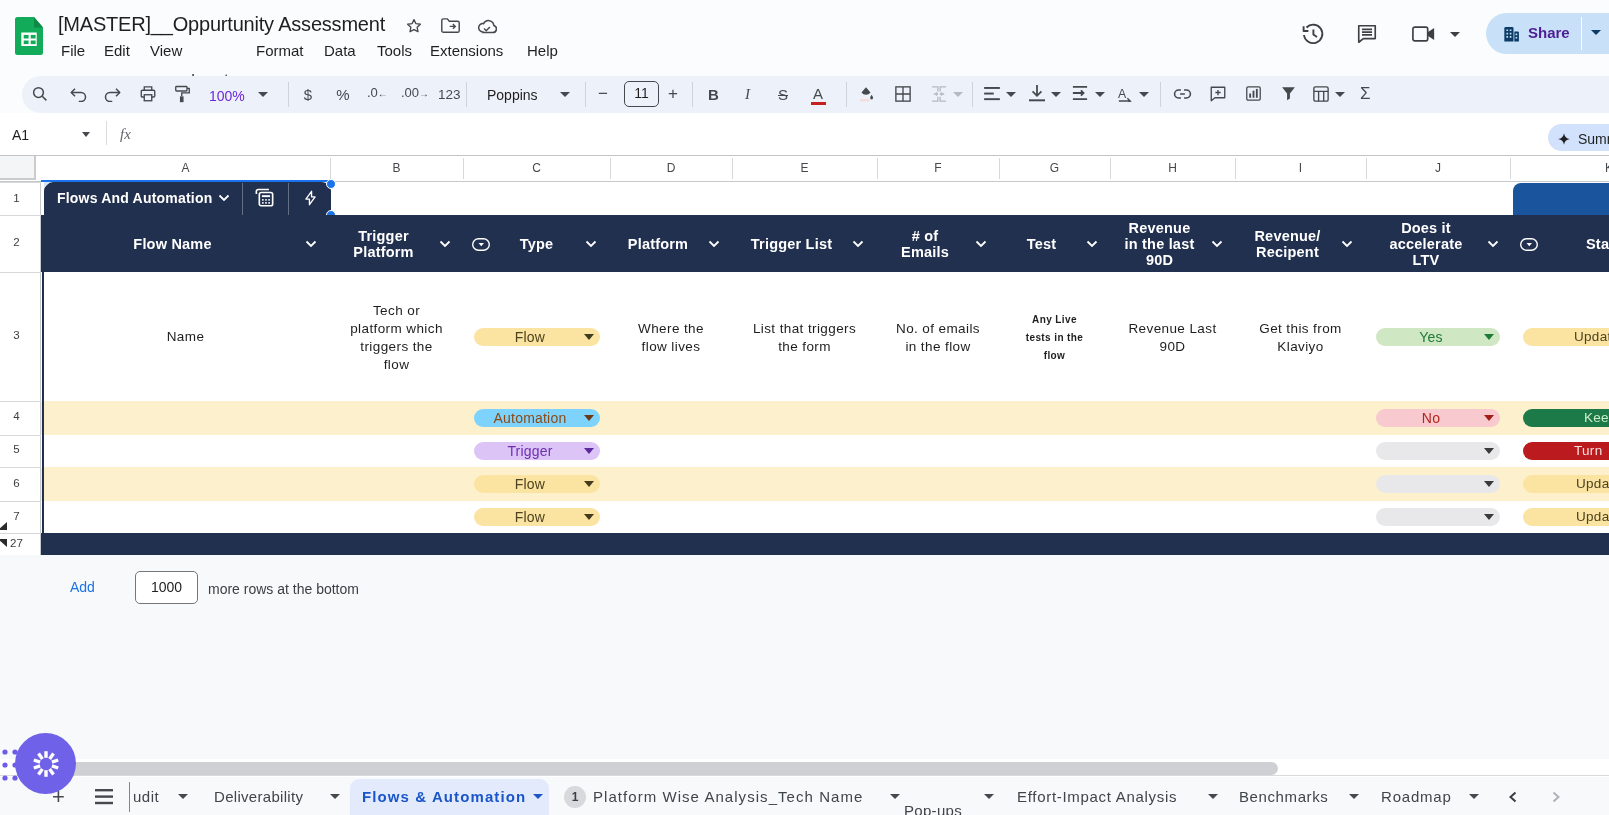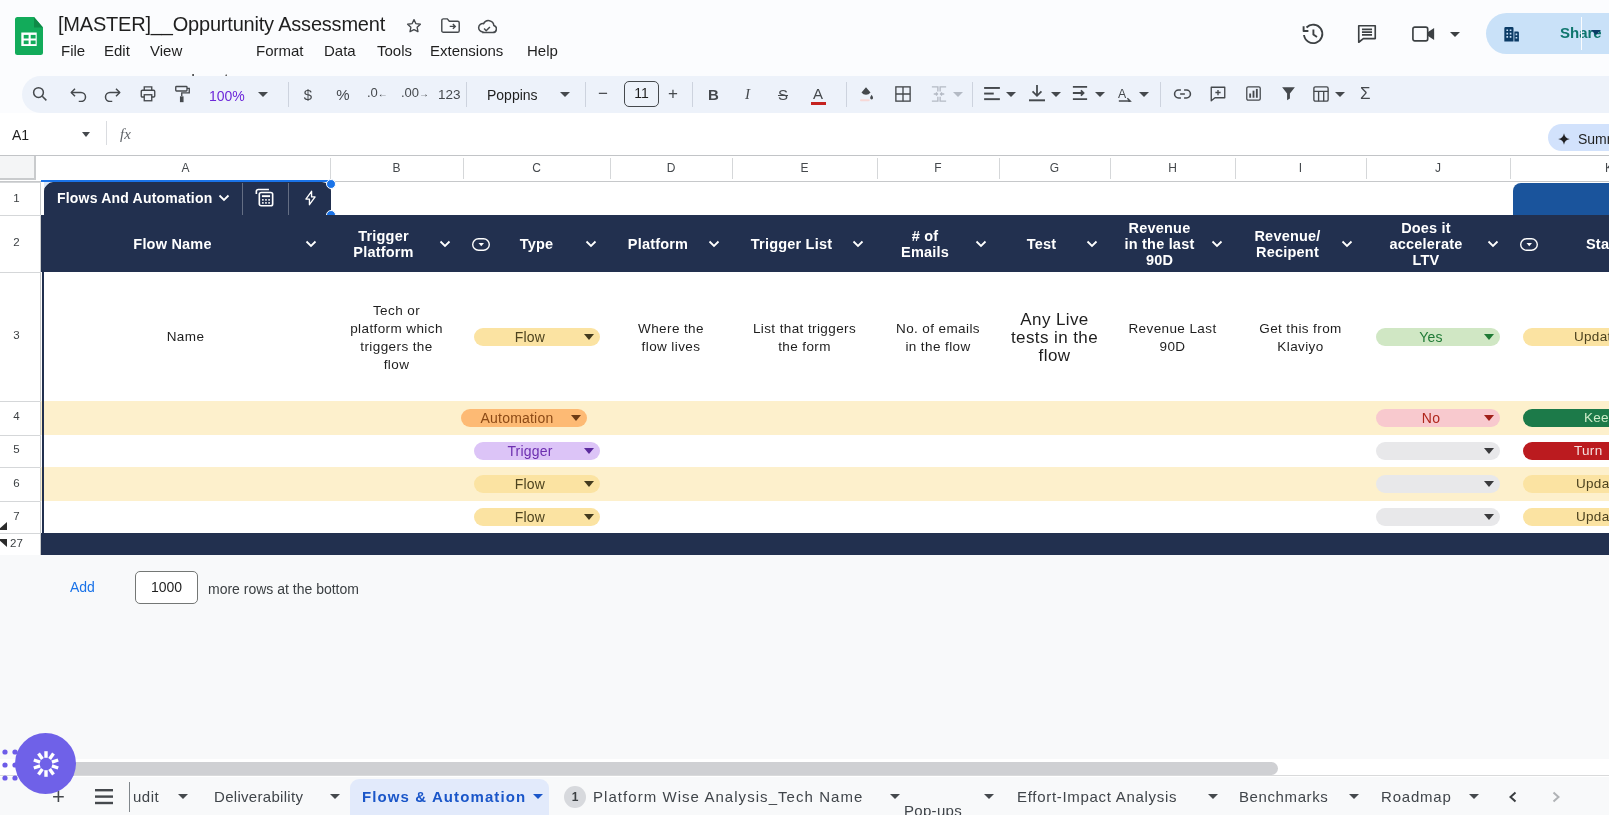--- a/index.html
+++ b/index.html
@@ -73,21 +73,21 @@
     <path d="M3 1.5 h12 a2 2 0 0 1 2 2 v11 a2 2 0 0 1 -2 2 H3 a2 2 0 0 1 -2-2 v-11 a2 2 0 0 1 2-2 Z"></path>
     <path d="M17 7 l7-4.5 v13 L17 11" fill="#3c4043" stroke="none"></path>
   </svg>
 <div class="abs dtri" style="left:1450px;top:32px;border-top-color:#3c4043;"></div>
 
 <div class="abs" style="left:1486px;top:13px;width:140px;height:41px;border-radius:21px 0 0 21px;background:#c9e1f8;"></div>
 <svg class="abs" style="left:1501px;top:24px" width="20" height="20" viewBox="0 0 24 24" fill="#0b3b66">
     <path d="M4 21 V5 a1.5 1.5 0 0 1 1.5-1.5 h8 A1.5 1.5 0 0 1 15 5 v16 Z M6.5 6.5h2v2h-2Z M10.5 6.5h2v2h-2Z M6.5 10.5h2v2h-2Z M10.5 10.5h2v2h-2Z M6.5 14.5h2v2h-2Z M10.5 14.5h2v2h-2Z" fill-rule="evenodd"></path>
     <path d="M16 9 h4 a1.5 1.5 0 0 1 1.5 1.5 V21 H16 Z M17.5 11.5h2v2h-2Z M17.5 15.5h2v2h-2Z" fill-rule="evenodd"></path>
   </svg>
-<div class="abs" style="left:1528px;top:24px;font-size:15px;font-weight:bold;color:#0f766e;margin-left:32px;">Share</div>
+<div class="abs" style="left:1528px;top:24px;font-size:15px;font-weight:bold;color:#4c1d95;">Share</div>
 <div class="abs" style="left:1581px;top:17px;width:1px;height:33px;background:#fbfcfe;"></div>
 <div class="abs dtri" style="left:1591px;top:30px;border-top-color:#0b3b66;"></div>
 
 <div class="abs" style="left:22px;top:76px;width:1587px;height:37px;border-radius:19px 0 0 19px;background:#edf2fa;"></div>
 <svg class="abs" style="left:31px;top:85px" width="18" height="18" viewBox="0 0 24 24" fill="none" stroke="#45494d" stroke-width="2">
     <circle cx="10" cy="10" r="6.5"></circle>
     <path d="M15 15 l5.5 5.5"></path>
   </svg>
 <svg class="abs" style="left:69px;top:86px" width="18" height="16" viewBox="0 0 24 20" fill="none" stroke="#45494d" stroke-width="2">
     <path d="M3 8 h13 a6 6 0 0 1 0 12 h-3" fill="none"></path>
@@ -351,28 +351,28 @@
 <div class="abs" style="left:41px;top:501px;width:1568px;height:32px;background:#fff;"></div>
 
 <div class="abs navy" style="left:41px;top:533px;width:1568px;height:22px;"></div>
 
 <div id="cells">
     <div class="abs" style="left:41px;top:328px;width:289px;text-align:center;font-size:13.5px;letter-spacing:0.4px;line-height:18px;color:#1e1e1e;">Name</div>
     <div class="abs" style="left:330px;top:302px;width:133px;text-align:center;font-size:13.5px;letter-spacing:0.4px;line-height:18px;color:#1e1e1e;">Tech or<br>platform which<br>triggers the<br>flow</div>
     <div class="abs" style="left:610px;top:320px;width:122px;text-align:center;font-size:13.5px;letter-spacing:0.4px;line-height:18px;color:#1e1e1e;">Where the<br>flow lives</div>
     <div class="abs" style="left:732px;top:320px;width:145px;text-align:center;font-size:13.5px;letter-spacing:0.4px;line-height:18px;color:#1e1e1e;">List that triggers<br>the form</div>
     <div class="abs" style="left:877px;top:320px;width:122px;text-align:center;font-size:13.5px;letter-spacing:0.4px;line-height:18px;color:#1e1e1e;">No. of emails<br>in the flow</div>
-    <div class="abs" style="left:999px;top:311px;width:111px;text-align:center;font-size:17px;letter-spacing:0.4px;line-height:18px;color:#1e1e1e;">Any Live<br>tests in the<br>flow</div>
+    <div class="abs" style="left:999px;top:311px;width:111px;text-align:center;font-size:10px;letter-spacing:0.4px;line-height:18px;color:#1e1e1e;font-weight:bold;">Any Live<br>tests in the<br>flow</div>
     <div class="abs" style="left:1110px;top:320px;width:125px;text-align:center;font-size:13.5px;letter-spacing:0.4px;line-height:18px;color:#1e1e1e;">Revenue Last<br>90D</div>
     <div class="abs" style="left:1235px;top:320px;width:131px;text-align:center;font-size:13.5px;letter-spacing:0.4px;line-height:18px;color:#1e1e1e;">Get this from<br>Klaviyo</div>
     <div class="chip" style="left:474px;top:328px;width:126px;background:#fbe3a2;color:#4d431f;">
       <span style="margin-right:14px;">Flow</span>
       <span class="tri" style="border-top-color:#433b1e;"></span>
     </div>
-    <div class="chip" style="left:461px;top:409px;width:126px;background:#fdba74;color:#8c4a16;">
+    <div class="chip" style="left:474px;top:409px;width:126px;background:#7dd3fc;color:#8c4a16;">
       <span style="margin-right:14px;">Automation</span>
       <span class="tri" style="border-top-color:#6b3a14;"></span>
     </div>
     <div class="chip" style="left:474px;top:442px;width:126px;background:#dcc4f7;color:#6d2fb0;">
       <span style="margin-right:14px;">Trigger</span>
       <span class="tri" style="border-top-color:#5b2a9d;"></span>
     </div>
     <div class="chip" style="left:474px;top:475px;width:126px;background:#fbe3a2;color:#4d431f;">
       <span style="margin-right:14px;">Flow</span>
       <span class="tri" style="border-top-color:#433b1e;"></span>

